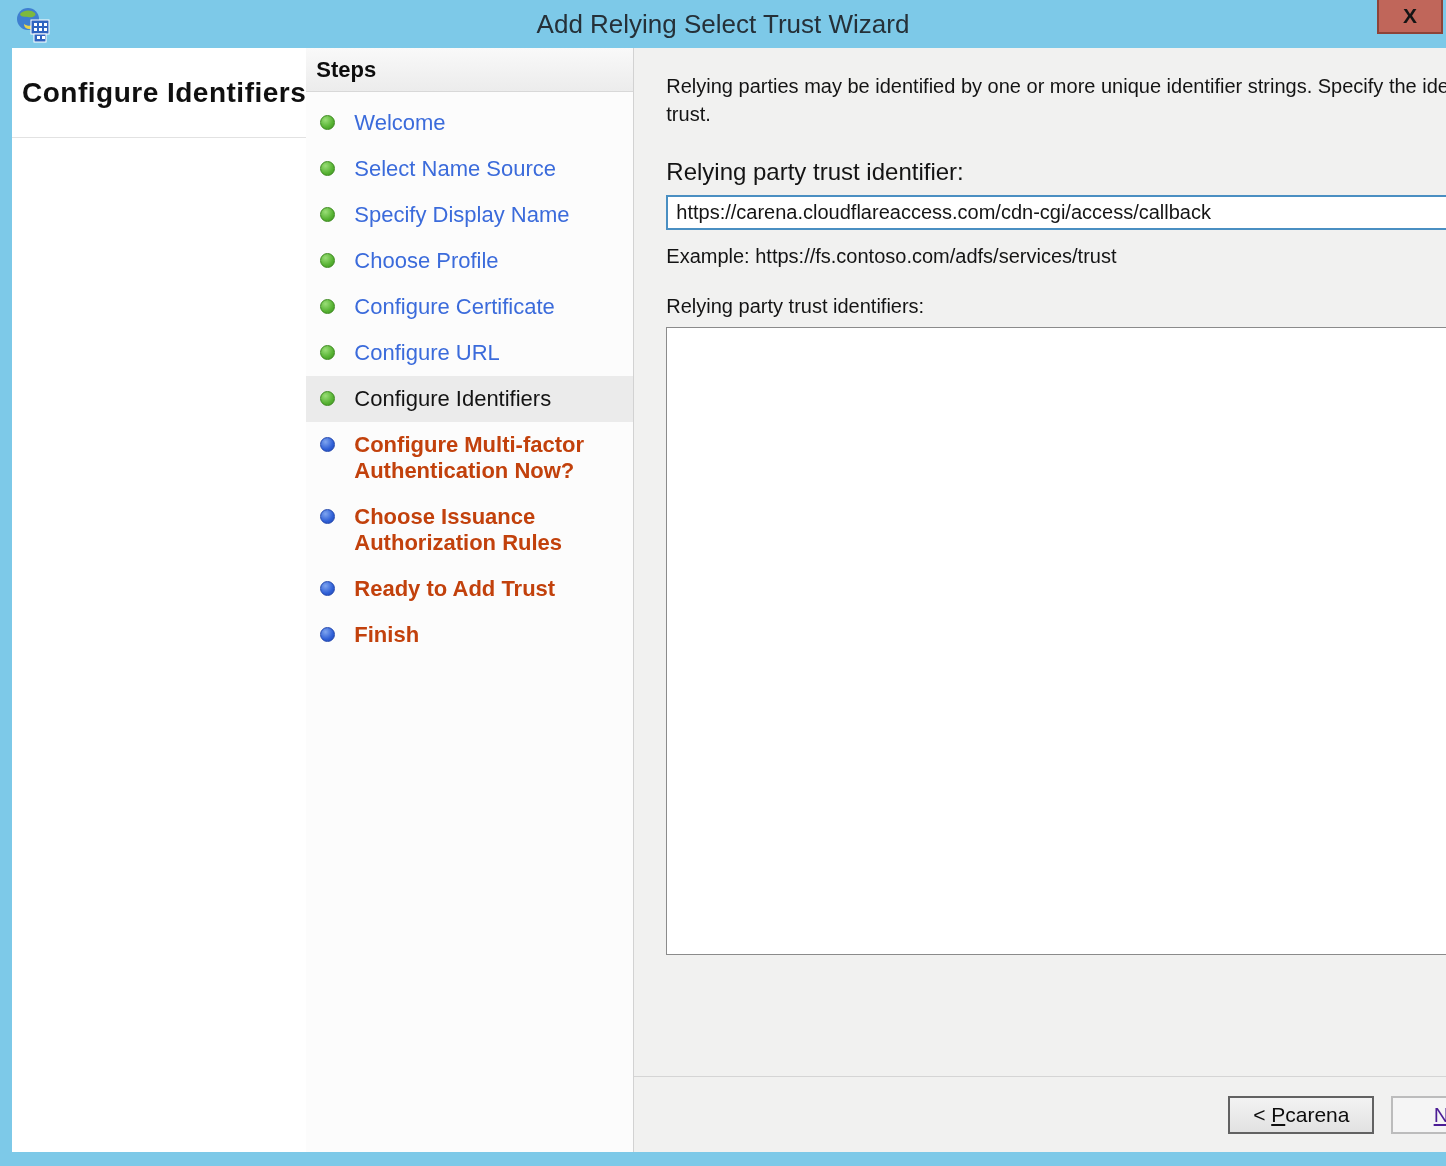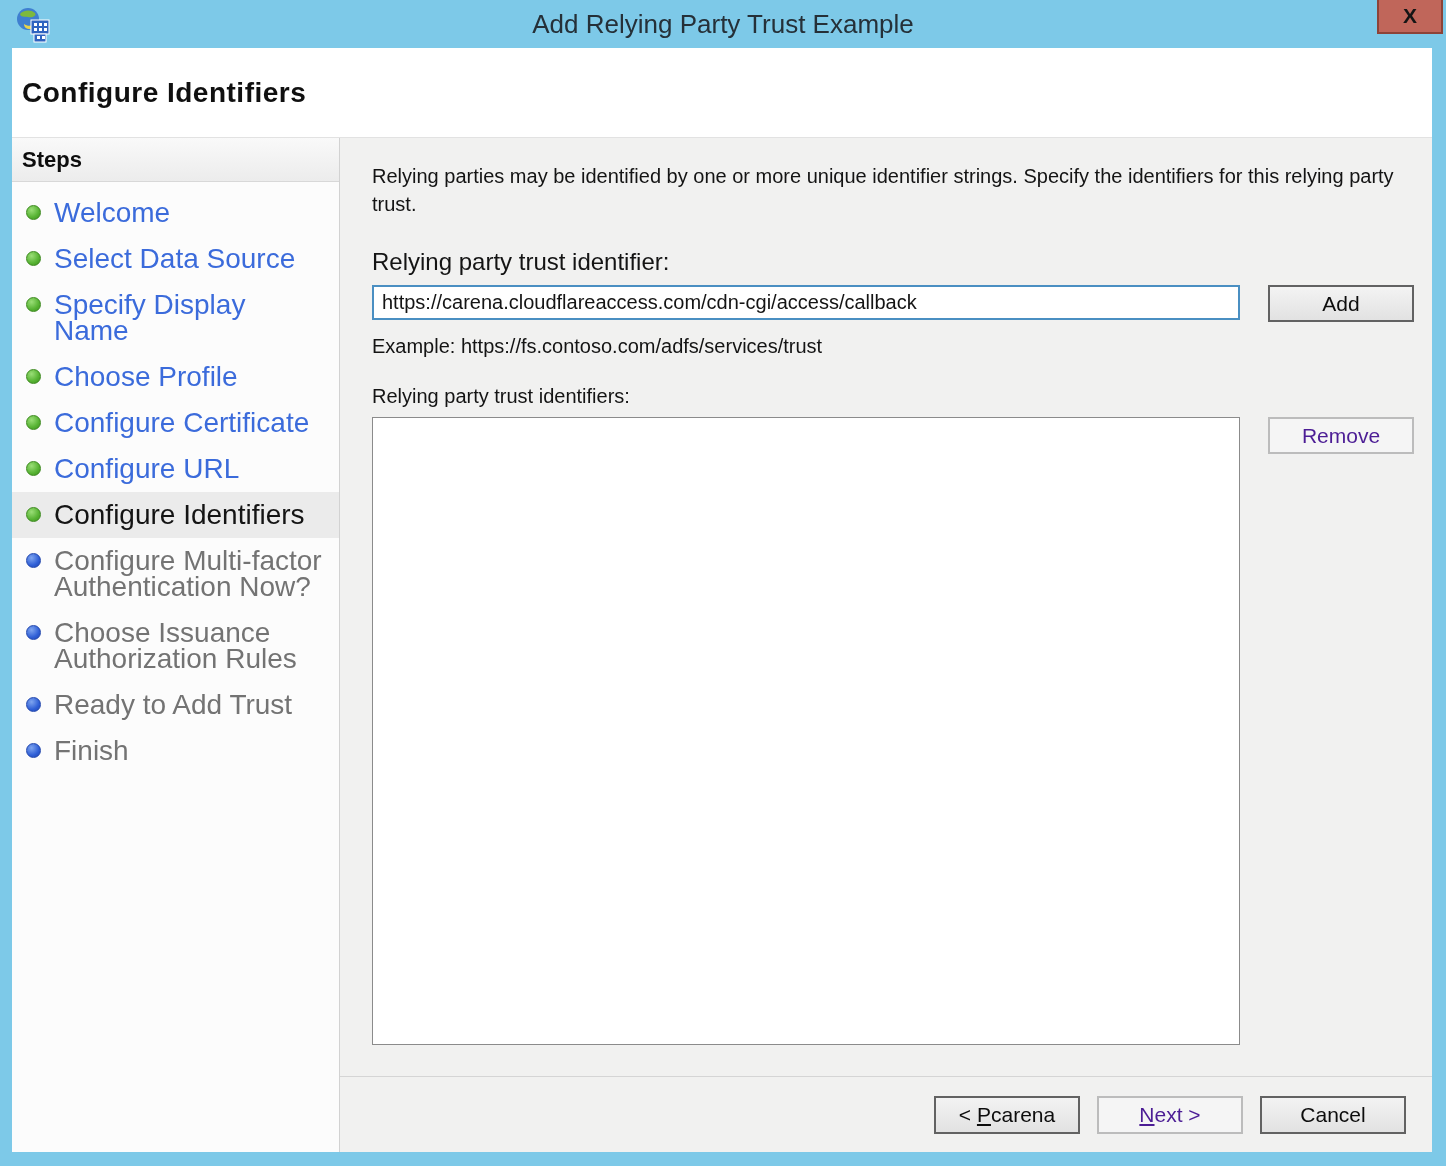--- a/index.html
+++ b/index.html
@@ -22,22 +22,22 @@
   .window-title { font-size:26px; color:#253038; }
   .close-btn {
     position:absolute; top:0; right:3px; width:66px; height:34px;
     background:#c0665a; border:2px solid #8d4338; border-top:none;
     color:#151515; font-size:21px; font-weight:bold; text-align:center;
     line-height:31px; cursor:pointer;
   }
 
   
   .dialog {
-    position:absolute; left:12px; top:48px; width:1420px; height:1104px;
-    background:#ffffff; display:flex; flex-direction:column;
+    position:absolute; left:12px; top:48px; width:1304px; height:1104px;
+    background:#ffffff; display:flex; 
   }
   .page-header {
     height:90px; background:#ffffff; border-bottom:1px solid #e2e2e2;
     display:flex; align-items:center; padding-left:10px; flex:none;
   }
   .page-header h1 { font-size:28px; font-weight:bold; color:#101010; letter-spacing:0.5px; }
 
   .body-row { flex:1; display:flex; min-height:0; }
 
   
@@ -58,25 +58,25 @@
     width:15px; height:15px; border-radius:50%; flex:none; margin-top:5px; margin-right:13px;
   }
   .step.completed .dot, .step.current .dot {
     background:radial-gradient(circle at 35% 30%, #9ade77, #56b232 60%, #3f8f21);
     border:1px solid #3c8a1e;
   }
   .step.upcoming .dot {
     background:radial-gradient(circle at 35% 30%, #7fa5ef, #2f5fd6 60%, #2247ae);
     border:1px solid #2247ae;
   }
-  .step .lbl { font-size:28px; line-height:26px; }
+  .step .lbl { font-size:22px; line-height:26px;margin-left:6px; }
   .step.completed .lbl { color:#3b6bdb; cursor:pointer; }
   .step.current { background:#ebebeb; }
   .step.current .lbl { color:#141414; }
-  .step.upcoming .lbl { color:#737373; }
+  .step.upcoming .lbl { color:#c2410c;font-weight:bold; }
 
   
   .content-col { flex:1; background:#f1f1f0; display:flex; flex-direction:column; min-width:0;gap:16px; }
   .content-main { flex:1; padding:24px 18px 0 32px; position:relative; }
   .description { font-size:20px; line-height:28px; color:#141414; max-width:1035px; }
   .field-label { font-size:24px; color:#141414; margin-top:30px; }
   .input-row { display:flex; align-items:flex-start; margin-top:9px; }
   .identifier-input {
     width:868px; height:35px; border:2px solid #4a8fc2; background:#ffffff;
     font-family:"Liberation Sans", sans-serif; font-size:20px; color:#141414;
@@ -130,42 +130,42 @@
       <rect x="20" y="17" width="3" height="3"></rect>
         <rect x="25" y="17" width="3" height="3"></rect>
         <rect x="30" y="17" width="3" height="3"></rect>
       <rect x="20" y="22" width="3" height="3"></rect>
         <rect x="25" y="22" width="3" height="3"></rect>
         <rect x="30" y="22" width="3" height="3"></rect>
       <rect x="23" y="30" width="3" height="3"></rect>
         <rect x="28" y="30" width="3" height="3"></rect>
     </g>
   </svg>
-  <div class="window-title">Add Relying Party Trust Example</div>
+  <div class="window-title">Add Relying Select Trust Wizard</div>
   <div class="close-btn">X</div>
 </div>
 
 <div class="dialog">
 
   <div class="page-header">
     <h1>Configure Identifiers</h1>
   </div>
 
   <div class="body-row">
 
     <div class="sidebar">
       <div class="steps-heading">Steps</div>
       <div class="steps-list">
           <div class="step completed">
             <span class="dot"></span>
             <span class="lbl">Welcome</span>
           </div>
           <div class="step completed">
             <span class="dot"></span>
-            <span class="lbl">Select Data Source</span>
+            <span class="lbl">Select Name Source</span>
           </div>
           <div class="step completed">
             <span class="dot"></span>
             <span class="lbl">Specify Display Name</span>
           </div>
           <div class="step completed">
             <span class="dot"></span>
             <span class="lbl">Choose Profile</span>
           </div>
           <div class="step completed">

